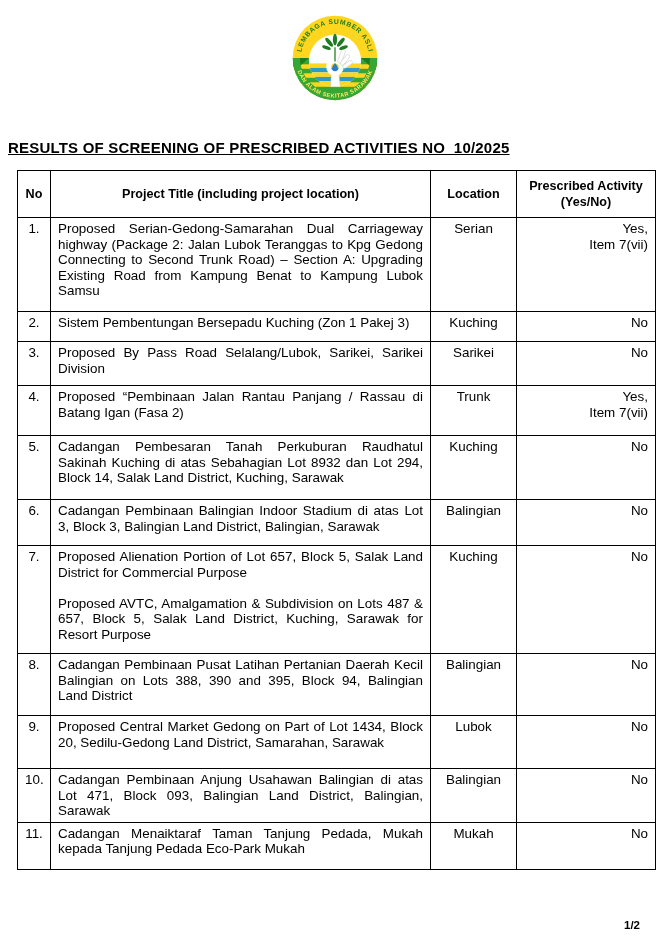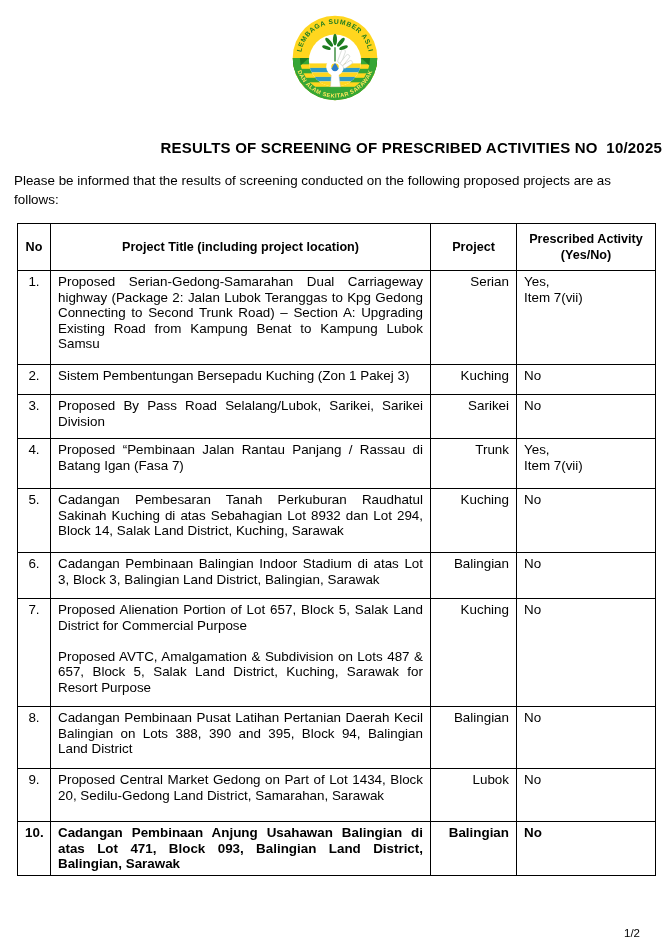--- a/index.html
+++ b/index.html
@@ -11,24 +11,25 @@
     color:#000;
     overflow:hidden;
   }
   .logo-wrap{
     width:90px;height:90px;
     margin:0 auto;
     padding-top:13px;
   }
   .doc-title{
     margin:36px 8px 0 8px;
-    text-align:right;
+    text-align:left;
     font-size:15px;
     font-weight:bold;
     letter-spacing:0.2px;
+    text-decoration:underline;
   }
   .intro{
     margin:16px 13px 0 14px;
     font-size:13.4px;
     line-height:18.5px;
   }
   table.results{
     border-collapse:collapse;
     table-layout:fixed;
     width:638px;
@@ -48,39 +49,40 @@
     line-height:16px;
   }
   table.results td{
     font-size:13.4px;
     line-height:15.6px;
     vertical-align:top;
     padding:3px 7px;
   }
   td.c-no{text-align:center;padding:3px 1px;}
   td.c-title{text-align:justify;}
-  td.c-loc{text-align:right;}
-  td.c-pa{text-align:left;}
+  td.c-loc{text-align:center;}
+  td.c-pa{text-align:right;}
   thead tr{height:47px;}
   tbody tr:nth-child(1){height:94px;}
   tbody tr:nth-child(2){height:30px;}
   tbody tr:nth-child(3){height:44px;}
   tbody tr:nth-child(4){height:50px;}
   tbody tr:nth-child(5){height:64px;}
   tbody tr:nth-child(6){height:46px;}
   tbody tr:nth-child(7){height:108px;}
   tbody tr:nth-child(8){height:62px;}
   tbody tr:nth-child(9){height:53px;}
-  tbody tr:nth-child(10){height:30px;font-weight:bold;}
+  tbody tr:nth-child(10){height:30px;}
   tbody tr:nth-child(11){height:47px;}
   .page-num{
     position:absolute;
     right:30px;
-    bottom:4px;
+    bottom:12px;
     font-size:11.5px;
+    font-weight:bold;
   }
 </style>
 </head>
 <body>
 
 <div class="page">
 
   <div class="logo-wrap">
     <svg viewBox="0 0 100 100" width="90" height="90" xmlns="http://www.w3.org/2000/svg" xmlns:xlink="http://www.w3.org/1999/xlink">
       <defs>
@@ -136,34 +138,33 @@
         <textPath href="#arcTop" xlink:href="#arcTop" startOffset="50%" text-anchor="middle">LEMBAGA SUMBER ASLI</textPath>
       </text>
       <text font-size="6.3" font-weight="bold" letter-spacing="0.5" font-family="Liberation Sans, sans-serif" fill="#FFE75C">
         <textPath href="#arcBot" xlink:href="#arcBot" startOffset="50%" text-anchor="middle">DAN ALAM SEKITAR SARAWAK</textPath>
       </text>
     </svg>
   </div>
 
   <div class="doc-title">RESULTS OF SCREENING OF PRESCRIBED ACTIVITIES NO&nbsp; 10/2025</div>
 
-  <p class="intro">Please be informed that the results of screening conducted on the following proposed projects are as follows:</p>
 
   <table class="results">
     <colgroup>
       <col style="width:33px">
       <col style="width:380px">
       <col style="width:86px">
       <col style="width:139px">
     </colgroup>
     <thead>
       <tr>
         <th>No</th>
         <th>Project Title (including project location)</th>
-        <th>Project</th>
+        <th>Location</th>
         <th>Prescribed Activity
 (Yes/No)</th>
       </tr>
     </thead>
     <tbody>
       <tr>
         <td class="c-no">1.</td>
         <td class="c-title">Proposed Serian-Gedong-Samarahan Dual Carriageway highway (Package 2: Jalan Lubok Teranggas to Kpg Gedong Connecting to Second Trunk Road) – Section A: Upgrading Existing Road from Kampung Benat to Kampung Lubok Samsu</td>
         <td class="c-loc">Serian</td>
         <td class="c-pa">Yes,
@@ -176,21 +177,21 @@
         <td class="c-pa">No</td>
       </tr>
       <tr>
         <td class="c-no">3.</td>
         <td class="c-title">Proposed By Pass Road Selalang/Lubok, Sarikei, Sarikei Division</td>
         <td class="c-loc">Sarikei</td>
         <td class="c-pa">No</td>
       </tr>
       <tr>
         <td class="c-no">4.</td>
-        <td class="c-title">Proposed “Pembinaan Jalan Rantau Panjang / Rassau di Batang Igan (Fasa 7)</td>
+        <td class="c-title">Proposed “Pembinaan Jalan Rantau Panjang / Rassau di Batang Igan (Fasa 2)</td>
         <td class="c-loc">Trunk</td>
         <td class="c-pa">Yes,
 Item 7(vii)</td>
       </tr>
       <tr>
         <td class="c-no">5.</td>
         <td class="c-title">Cadangan Pembesaran Tanah Perkuburan Raudhatul Sakinah Kuching di atas Sebahagian Lot 8932 dan Lot 294, Block 14, Salak Land District, Kuching, Sarawak</td>
         <td class="c-loc">Kuching</td>
         <td class="c-pa">No</td>
       </tr>
@@ -219,18 +220,24 @@
         <td class="c-title">Proposed Central Market Gedong on Part of Lot 1434, Block 20, Sedilu-Gedong Land District, Samarahan, Sarawak</td>
         <td class="c-loc">Lubok</td>
         <td class="c-pa">No</td>
       </tr>
       <tr>
         <td class="c-no">10.</td>
         <td class="c-title">Cadangan Pembinaan Anjung Usahawan Balingian di atas Lot 471, Block 093, Balingian Land District, Balingian, Sarawak</td>
         <td class="c-loc">Balingian</td>
         <td class="c-pa">No</td>
       </tr>
+      <tr>
+        <td class="c-no">11.</td>
+        <td class="c-title">Cadangan Menaiktaraf Taman Tanjung Pedada, Mukah kepada Tanjung Pedada Eco-Park Mukah</td>
+        <td class="c-loc">Mukah</td>
+        <td class="c-pa">No</td>
+      </tr>
     </tbody>
   </table>
 
   <div class="page-num">1/2</div>
 
 </div>
 
 </body></html>

